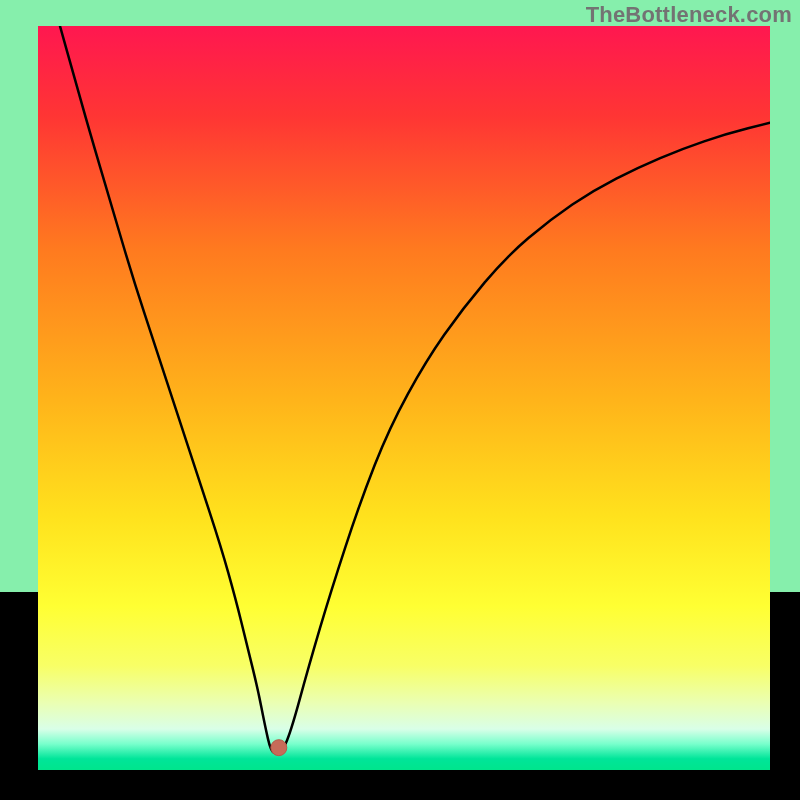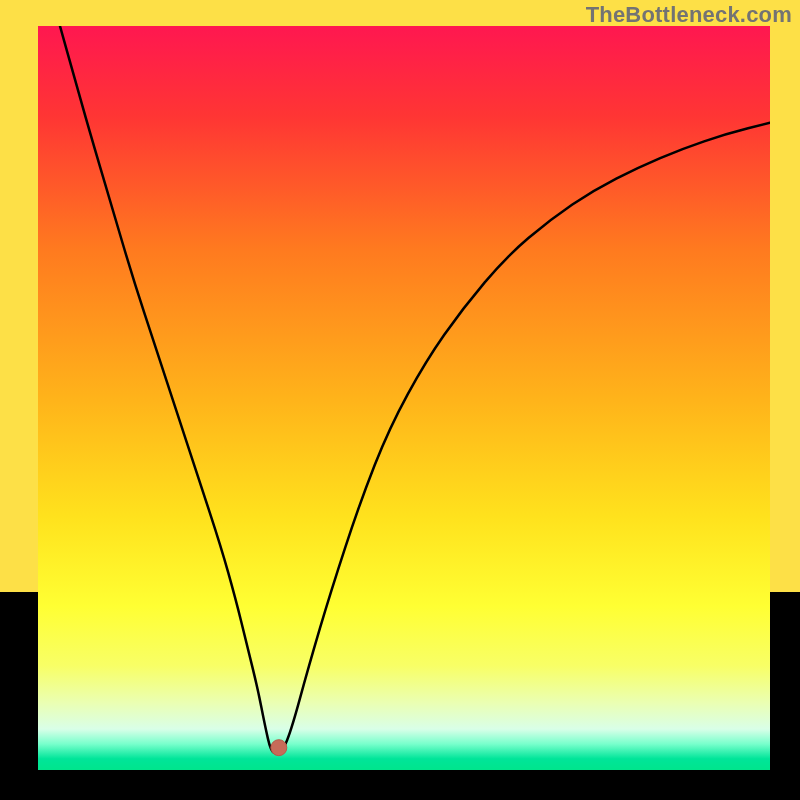--- a/index.html
+++ b/index.html
@@ -8,21 +8,21 @@
     width: 800px;
     height: 800px;
     overflow: hidden;
     font-family: Arial, Helvetica, sans-serif;
     background: #000;
   }
   .frame {
     position: relative;
     width: 800px;
     height: 592px;
-    background: #fde047;
+    background: #86efac;
   }
   .watermark {
     position: absolute;
     top: 2px;
     right: 8px;
     color: #737373;
     font-size: 22px;
     font-weight: bold;
     letter-spacing: 0.2px;
     z-index: 10;

